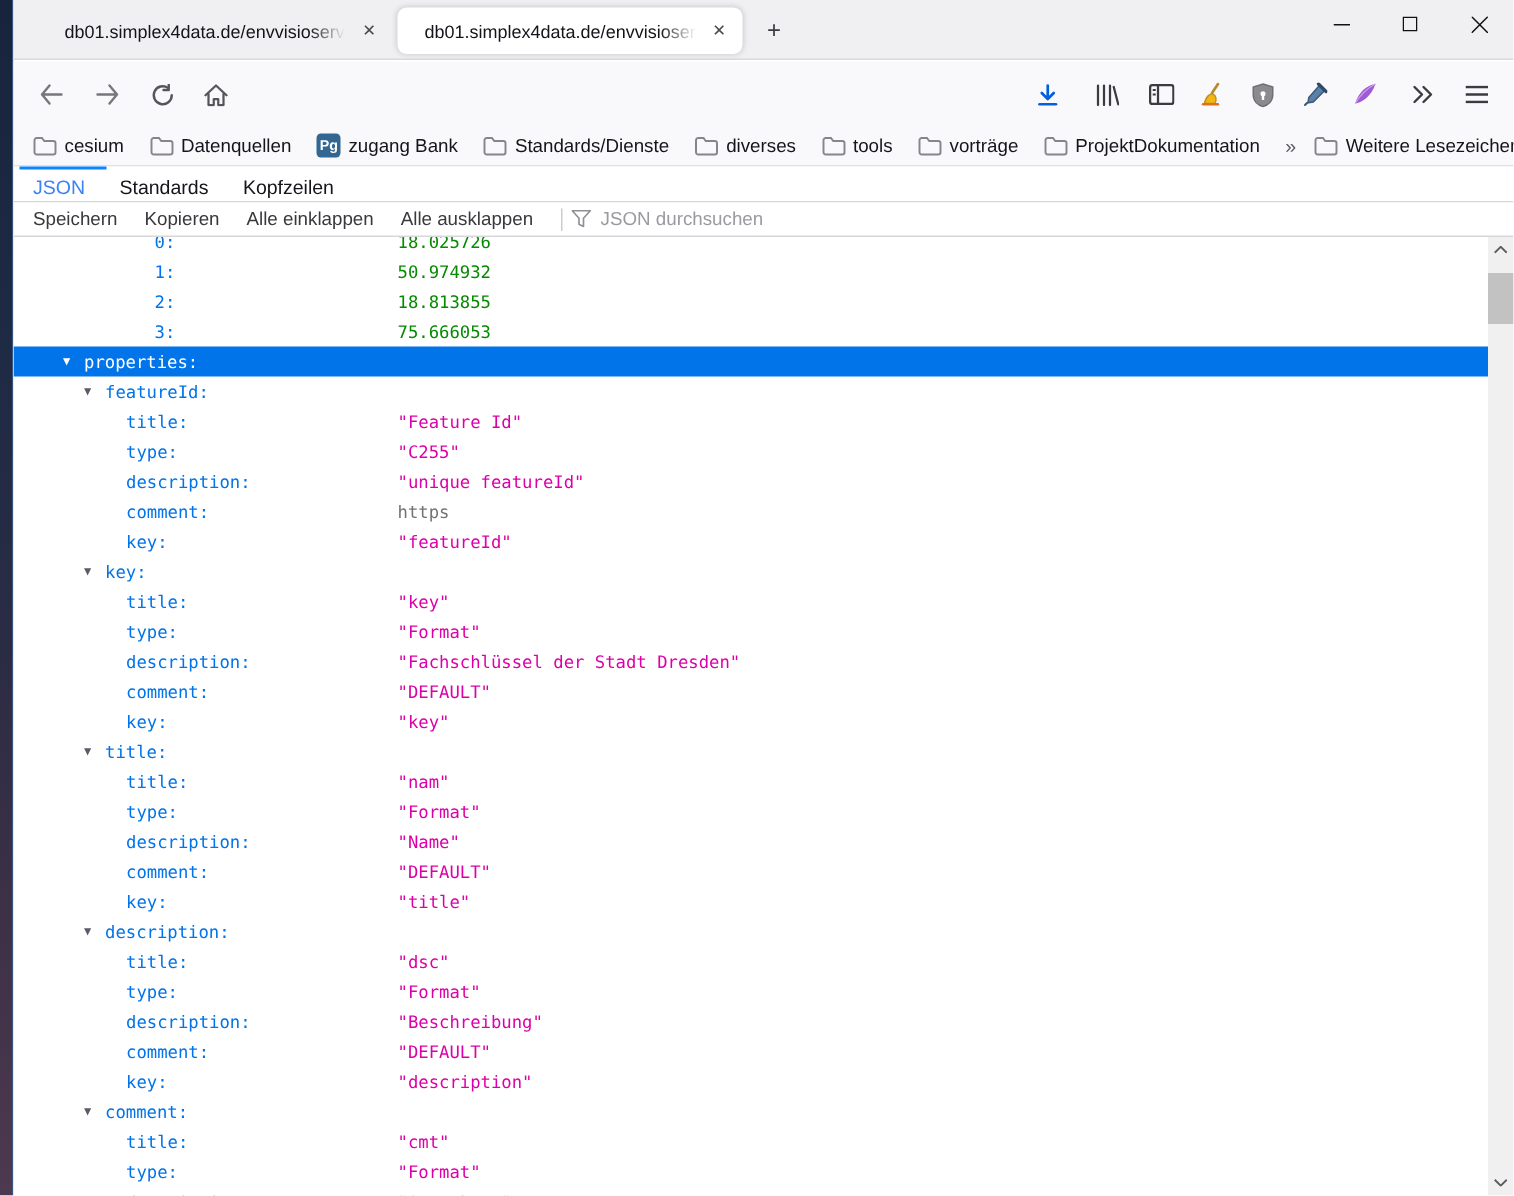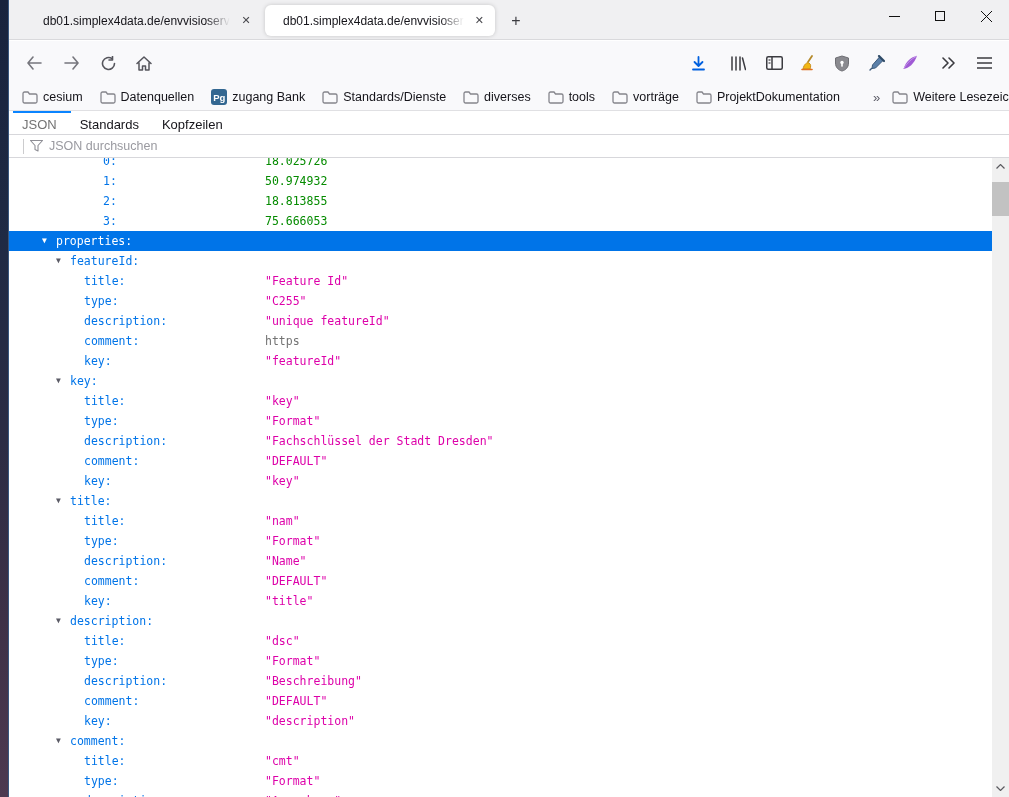--- a/index.html
+++ b/index.html
@@ -38,34 +38,34 @@
     border-radius:4px; display:flex; align-items:center; padding:0 8px; }
   .url-text { font-size:12.5px; white-space:nowrap; overflow:hidden; margin-left:8px; flex:1;
     position:relative; }
   .url-text:after { content:""; position:absolute; right:0; top:0; bottom:0; width:30px;
     background:linear-gradient(90deg,rgba(240,240,244,0),#f0f0f4); }
   .url-dim { color:#6f6f78; } .url-domain { color:#15141a; font-weight:600; }
   .urlbar .star { margin-left:4px; }
 
   
   .bookmarks { position:absolute; left:0; top:84px; width:100%; height:27px; background:#f9f9fb;
-    border-bottom:1px solid #e0e0e3; display:flex; align-items:center; padding:0 10px 0 13px;gap:16px; }
+    border-bottom:1px solid #e0e0e3; display:flex; align-items:center; padding:0 10px 0 13px; }
   .bm { display:flex; align-items:center; gap:5px; font-size:12.5px; color:#15141a;
     margin-right:17px; white-space:nowrap; }
   .bm-right { margin-left:auto; display:flex; align-items:center; }
   .bm-right .bm { margin-right:6px; }
   .pg-badge { width:16px; height:16px; background:#336791; color:#fff; border-radius:3px;
     font-size:9.5px; font-weight:bold; display:flex; align-items:center; justify-content:center; }
   .bm-overflow { color:#5b5b66; font-size:13px; margin-right:14px; letter-spacing:-2px; }
 
   
   .vtabs { position:absolute; left:0; top:111px; width:100%; height:24px; background:#fff;
     border-bottom:1px solid #d7d7db; display:flex; padding-left:4px; }
   .vtab { padding:4px 14px 0 9px; font-size:13px; color:#15141a; border-top:2px solid transparent; }
-  .vtab.active { color:#737373; border-top:2px solid #0a84ff; }
+  .vtab.active { color:#3b82f6; border-top:2px solid #0a84ff; }
 
   
   .vactions { position:absolute; left:0; top:135px; width:100%; height:23px; background:#fff;
     border-bottom:1px solid #d7d7db; display:flex; align-items:center; padding-left:4px; }
   .vbtn { font-size:12.5px; color:#38383d; padding:0 9px; }
   .vsep { width:1px; height:15px; background:#ccccce; margin:0 6px 0 10px; }
   .vsearch { display:flex; align-items:center; gap:6px; }
   .vsearch input { border:none; outline:none; font-size:12.5px; color:#15141a; width:200px;
     background:transparent; font-family:"Liberation Sans",sans-serif; }
   .vsearch input::placeholder { color:#9a9aa0; }
@@ -266,20 +266,26 @@
     </span>
   </div>
 
   <div class="vtabs" id="vtabs">
       <span class="vtab active">JSON</span>
       <span class="vtab">Standards</span>
       <span class="vtab">Kopfzeilen</span>
     </div>
 
   <div class="vactions">
+    <span id="vbtns" style="display:flex;">
+        <span class="vbtn">Speichern</span>
+        <span class="vbtn">Kopieren</span>
+        <span class="vbtn">Alle einklappen</span>
+        <span class="vbtn">Alle ausklappen</span>
+      </span>
     <span class="vsep"></span>
     <span class="vsearch">
       <svg width="13" height="12" viewBox="0 0 13 12">
           <path d="M0.5 0.5 H12.5 L8 5.5 V11 L5 9.5 V5.5 Z" fill="none" stroke="#8f8f96" stroke-width="1.1" stroke-linejoin="round"></path>
         </svg>
       <input type="text" placeholder="JSON durchsuchen" style="">
     </span>
   </div>
 
   <div class="content" id="tree">

